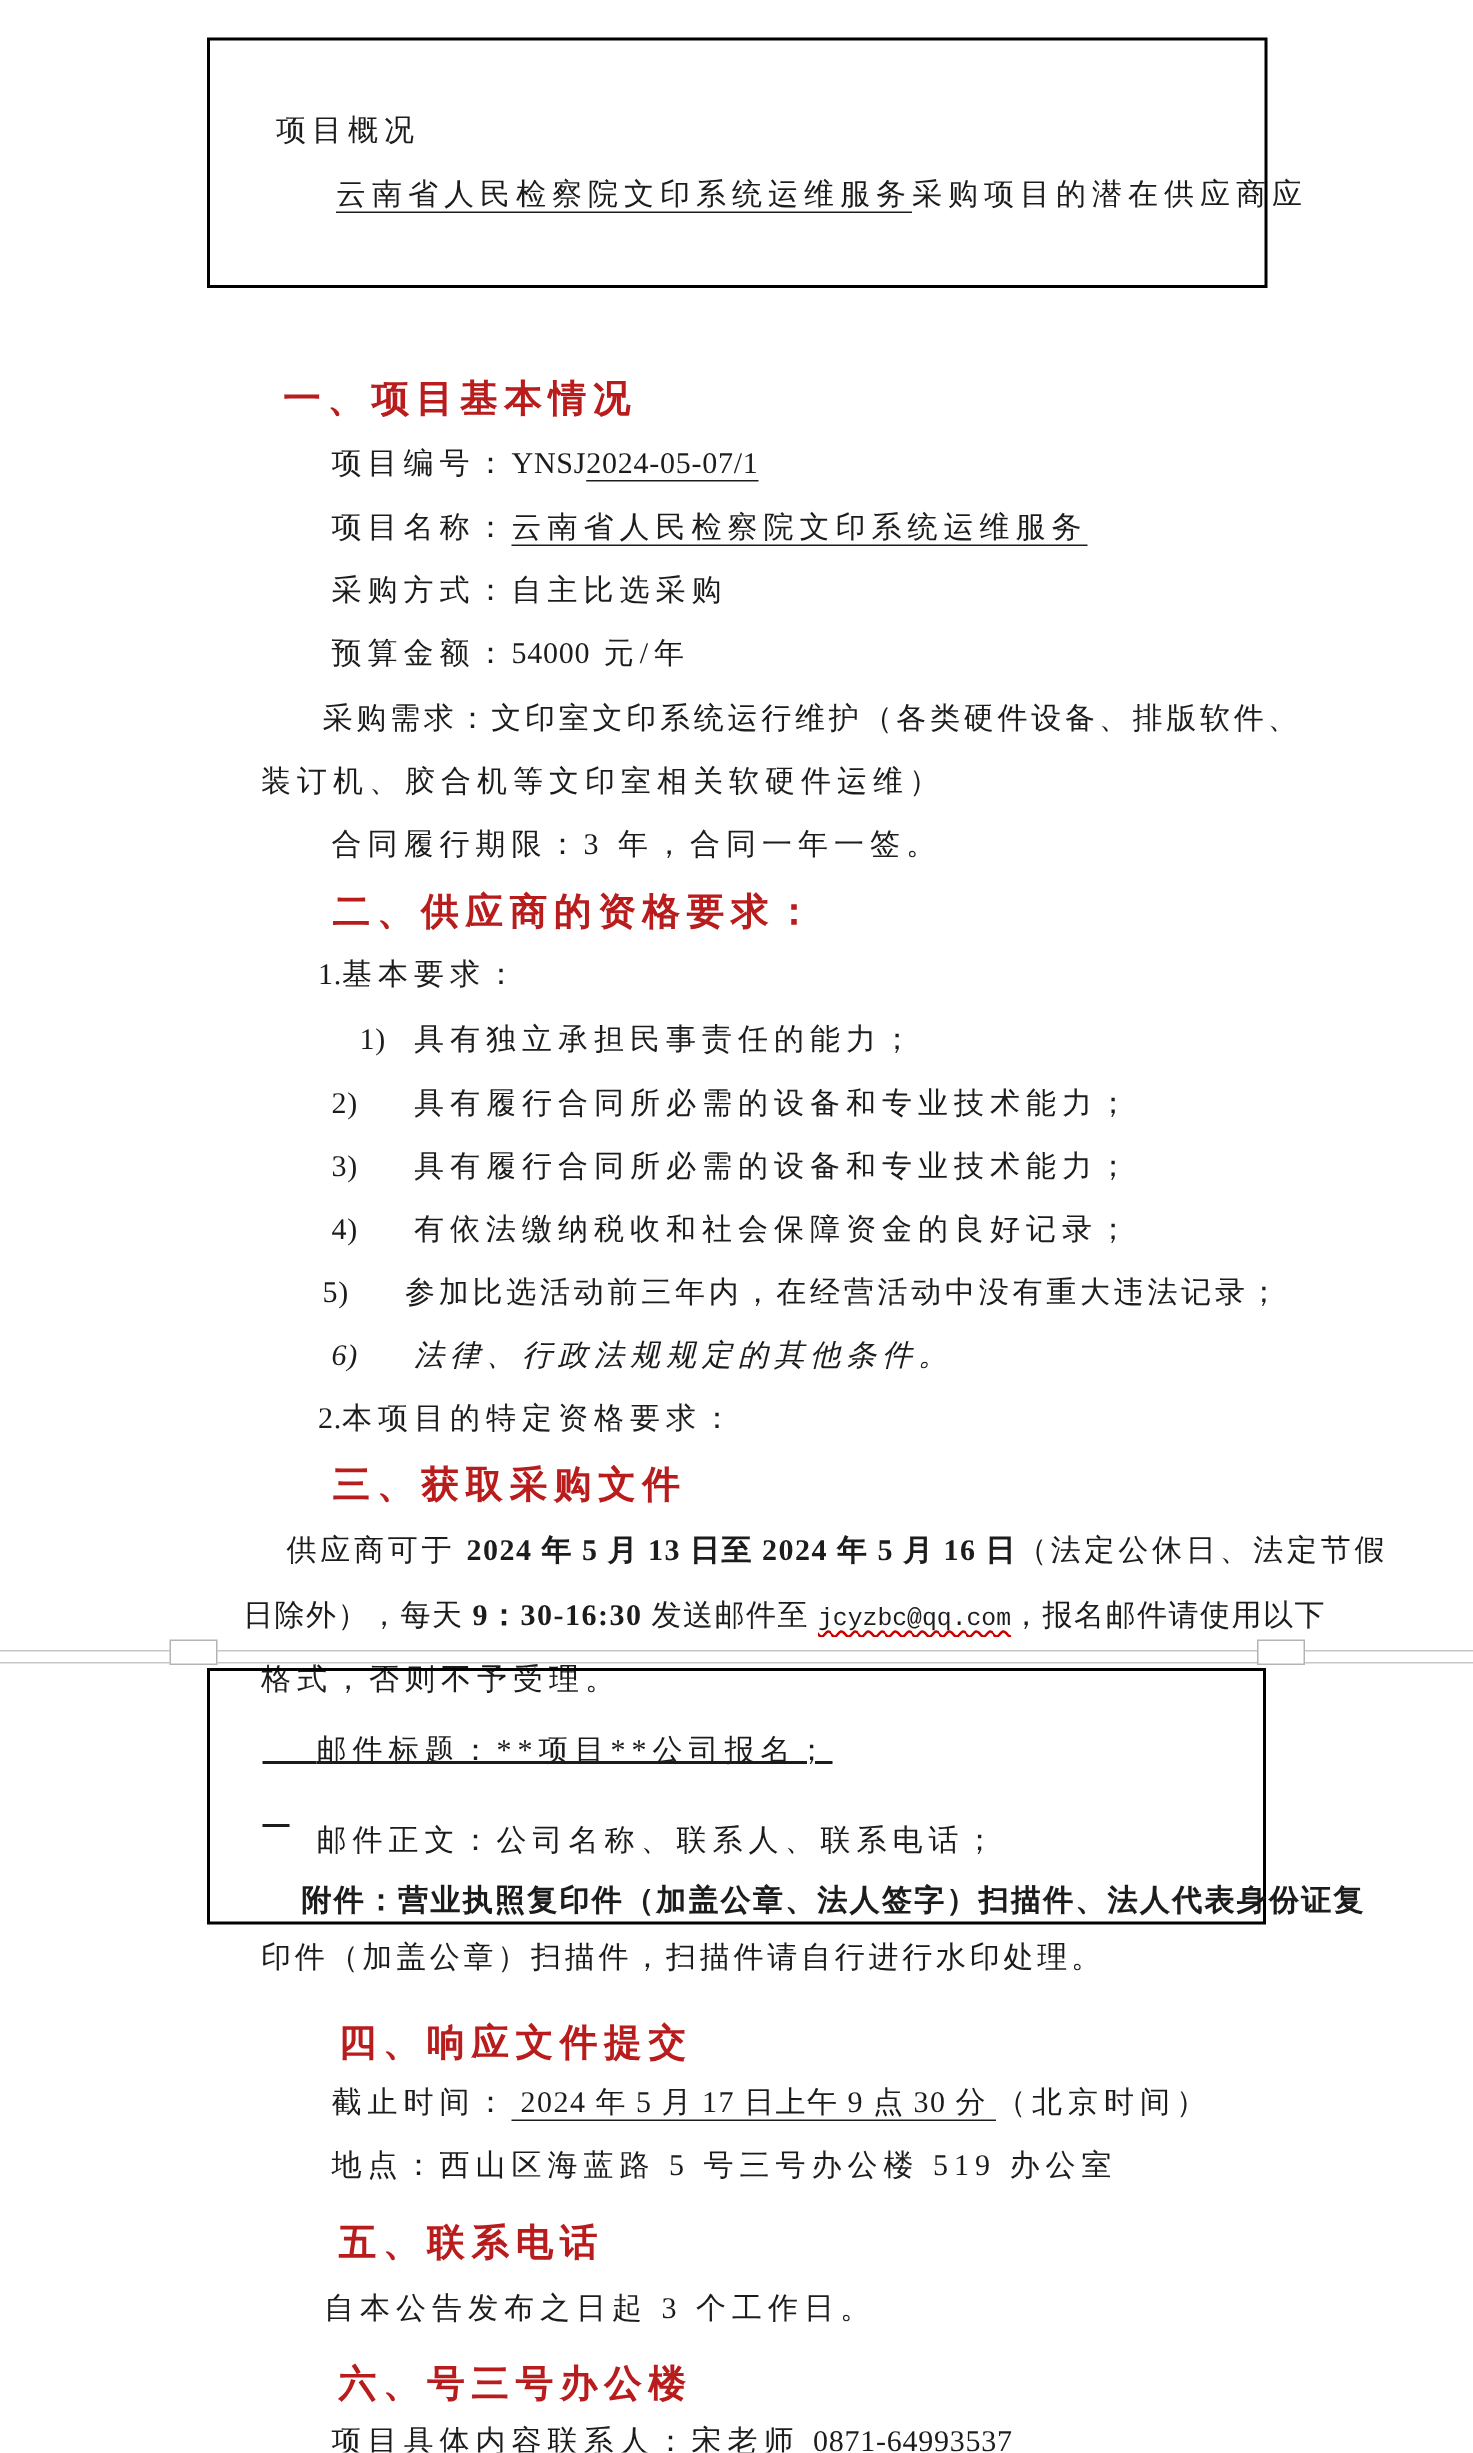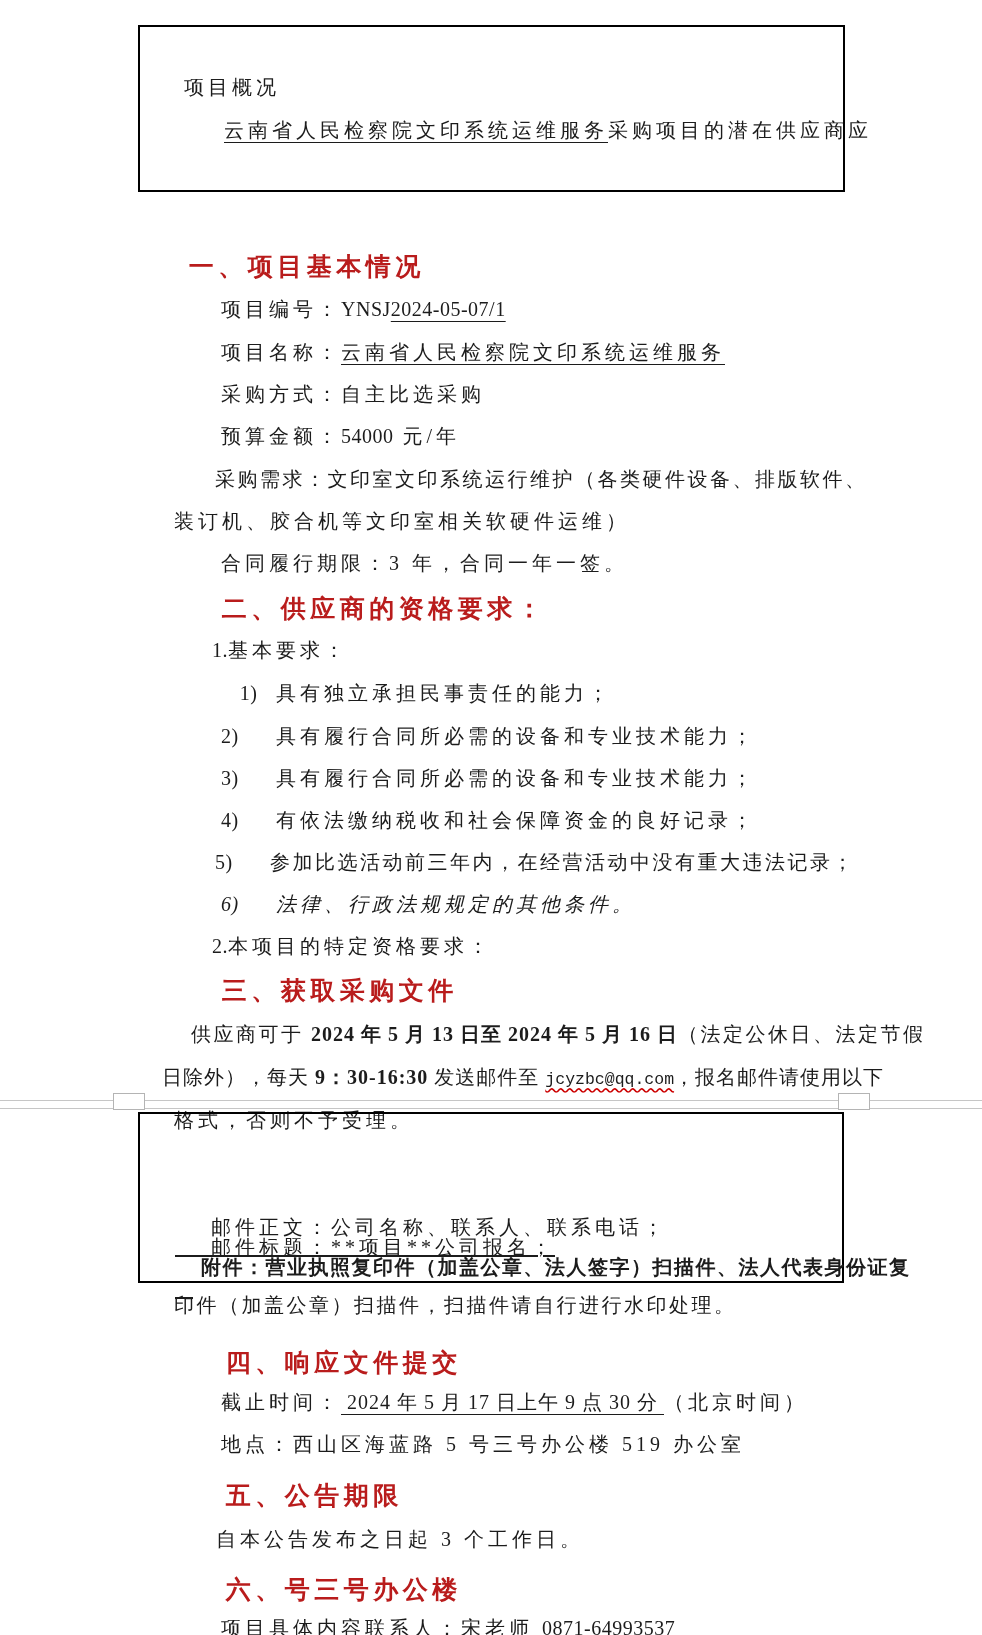--- a/index.html
+++ b/index.html
@@ -120,21 +120,21 @@
     <span>格式，否则不予受理。</span>
   </div>
 
   <div class="pgline" style="top:1100px;"></div>
   <div class="pgline" style="top:1108px;"></div>
   <div class="pgmark" style="left:113px;top:1093px;"></div>
   <div class="pgmark" style="left:838px;top:1093px;"></div>
 
   <div class="box" style="left:138px;top:1112px;width:702px;height:167px;"></div>
 
-  <div class="line" style="left:175px;top:1184px;text-decoration:underline;">
+  <div class="line" style="left:175px;top:1104px;text-decoration:underline;">
     <span>邮件标题：**项目**公司报名；</span>
   </div>
   <div class="line" style="left:175px;top:1164px;">
     <span>邮件正文：公司名称、联系人、联系电话；</span>
   </div>
   <div class="line xtight" style="left:175px;top:1204px;font-weight:bold;">
     <span>附件：营业执照复印件（加盖公章、法人签字）扫描件、法人代表身份证复</span>
   </div>
   <div class="line tight" style="left:144px;top:1242px;">
     <span>印件（加盖公章）扫描件，扫描件请自行进行水印处理。</span>
@@ -146,21 +146,21 @@
 
   <div class="line" style="left:185px;top:1339px;">
     <span>截止时间：</span><span class="u dnum"> 2024 年 5 月 17 日上午 9 点 30 分 </span><span>（北京时间）</span>
   </div>
 
   <div class="line" style="left:185px;top:1381px;">
     <span>地点：西山区海蓝路 5 号三号办公楼 519 办公室</span>
   </div>
 
   <div class="line h" style="left:180px;top:1432px;">
-    <span>五、公告期限</span>
+    <span>五、联系电话</span>
   </div>
   <div class="line" style="left:180px;top:1476px;">
     <span>自本公告发布之日起 3 个工作日。</span>
   </div>
 
   <div class="line h" style="left:180px;top:1526px;">
     <span>六、号三号办公楼</span>
   </div>
   <div class="line" style="left:185px;top:1565px;">
     <span>项目具体内容联系人：宋老师 </span><span class="num">0871-64993537</span>

